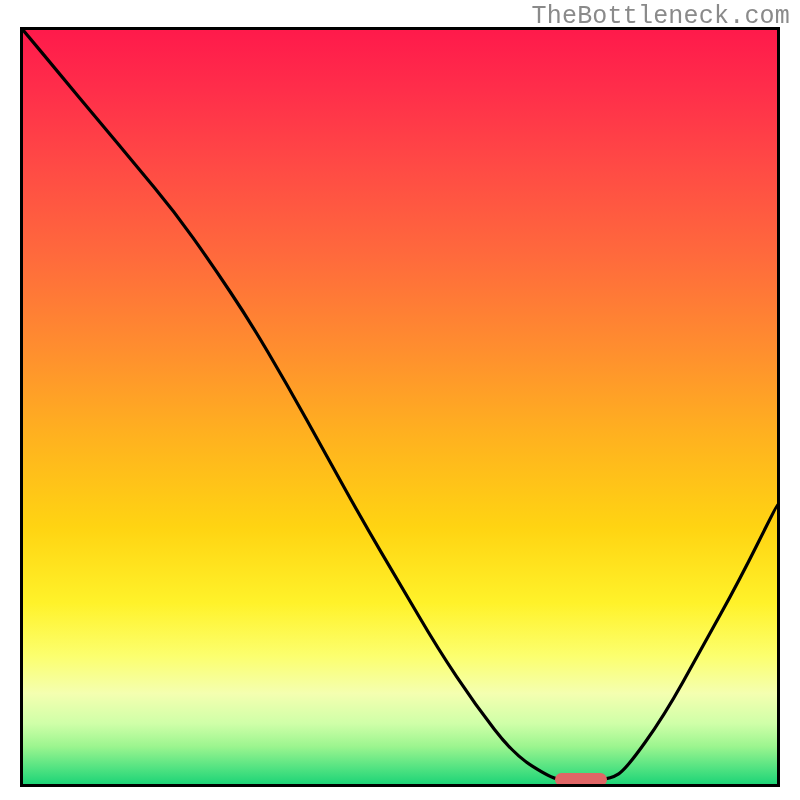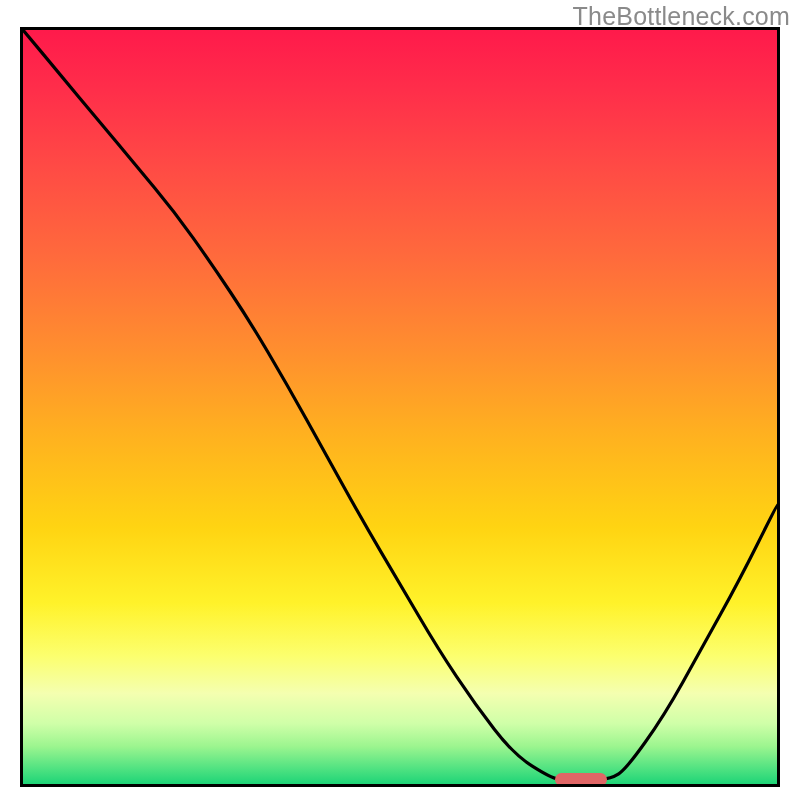--- a/index.html
+++ b/index.html
@@ -12,21 +12,21 @@
   }
   .stage {
     position: relative;
     width: 800px;
     height: 800px;
   }
   .watermark {
     position: absolute;
     top: 2px;
     right: 10px;
-    font-family: Liberation Sans, sans-serif;
+    font-family: Liberation Mono, monospace;
     font-size: 25px;
     color: #8a8a8a;
     letter-spacing: 0.2px;
     margin-left: 34px;
   }
   .frame {
     position: absolute;
     left: 20px;
     top: 27px;
     width: 760px;

